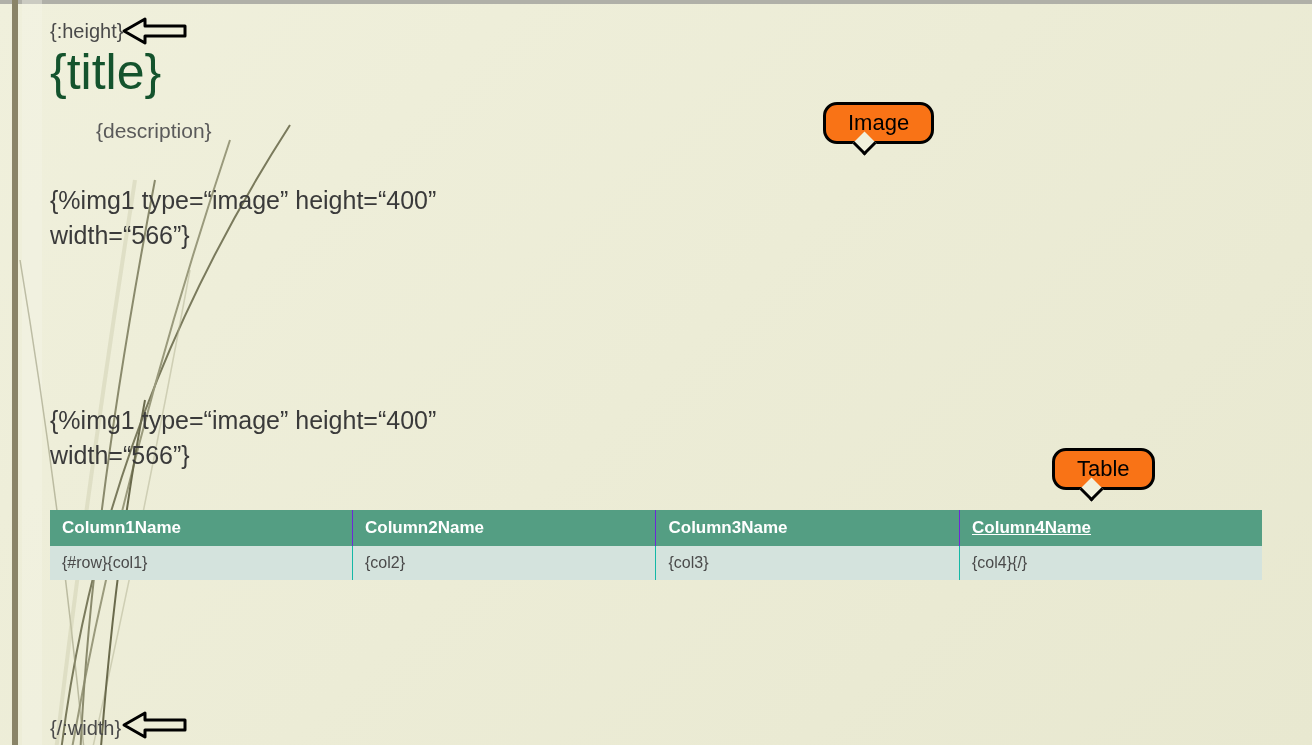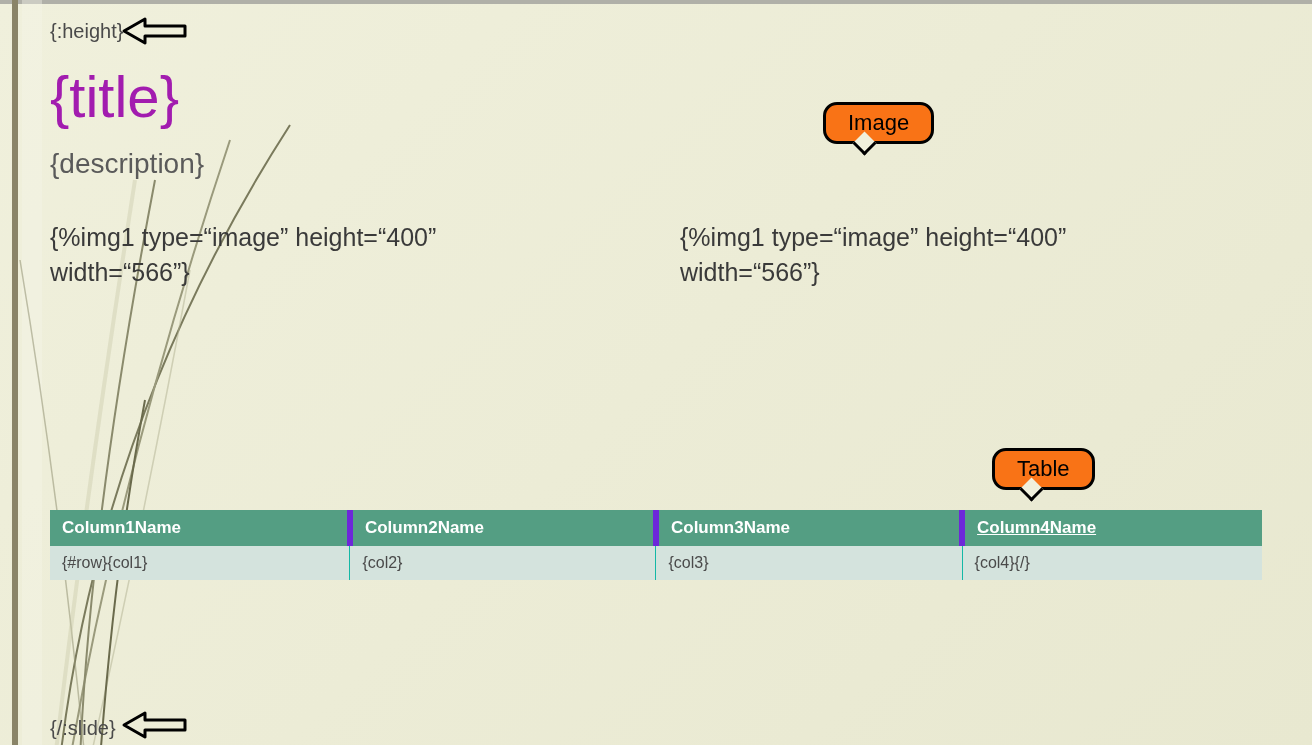--- a/index.html
+++ b/index.html
@@ -52,35 +52,36 @@
   }
   .slide-close {
     position: absolute;
     bottom: 5px;
     left: 50px;
     font-size: 20px;
     color: #4a4a4a;
     font-weight: 300;
   }
   .title {
-    font-size: 58px;
-    color: #a21caf;
-    font-weight: 300;
-    margin-top: 20px;
+    font-size: 50px;
+    color: #14532d;
+    font-weight: 300;
   }
   .description {
-    font-size: 28px;
+    font-size: 21px;
     color: #5a5a5a;
     font-weight: 300;
     margin-top: 18px;
+    margin-left: 46px;
   }
   .img-row {
     display: flex;
     margin-top: 40px;
     gap: 150px;
+    flex-direction: column;
   }
   .img-placeholder {
     font-size: 25px;
     color: #3a3a3a;
     font-weight: 300;
     line-height: 1.4;
     max-width: 480px;
   }
   .table-wrap {
     position: absolute;
@@ -93,21 +94,21 @@
     border-collapse: collapse;
     font-family: "Segoe UI", Arial, sans-serif;
   }
   thead th {
     background: #549e83;
     color: #ffffff;
     text-align: left;
     padding: 8px 12px;
     font-weight: 600;
     font-size: 17px;
-    border-right: 6px solid #6d28d9;
+    border-right: 1px solid #6d28d9;
   }
   thead th:last-child { border-right: none; text-decoration: underline; }
   tbody td {
     background: #d4e3dd;
     color: #4a4a4a;
     padding: 8px 12px;
     font-size: 16px;
     border-right: 1px solid #14b8a6;
   }
   tbody td:last-child { border-right: none; }
@@ -128,21 +129,21 @@
     bottom: -11px;
     left: 30px;
     width: 14px;
     height: 14px;
     border-left: 3px solid #000;
     border-bottom: 3px solid #000;
     background: #f0f0dc;
     transform: rotate(-45deg);
   }
   .callout-image { top: 102px; left: 823px; }
-  .callout-table { top: 448px; left: 992px; }
+  .callout-table { top: 448px; left: 1052px; }
   .callout-table::after { left: 28px; }
 
   
   .arrow {
     position: absolute;
   }
   .arrow-top { top: 16px; left: 120px; }
   .arrow-bottom { bottom: 5px; left: 120px; }
 </style>
 </head>
@@ -187,21 +188,21 @@
         <tr>
           <td>{#row}{col1}</td>
           <td>{col2}</td>
           <td>{col3}</td>
           <td>{col4}{/}</td>
         </tr>
       </tbody>
     </table>
   </div>
 
-  <div class="slide-close">{/:slide}</div>
+  <div class="slide-close">{/:width}</div>
 </div>
 
 <div class="callout callout-image">Image</div>
 <div class="callout callout-table">Table</div>
 
 <svg class="arrow arrow-top" width="70" height="30">
   <path d="M 65 10 L 25 10 L 25 3 L 4 15 L 25 27 L 25 20 L 65 20 Z" fill="none" stroke="#000" stroke-width="3" stroke-linejoin="round"></path>
 </svg>
 <svg class="arrow arrow-bottom" width="70" height="30">
   <path d="M 65 10 L 25 10 L 25 3 L 4 15 L 25 27 L 25 20 L 65 20 Z" fill="none" stroke="#000" stroke-width="3" stroke-linejoin="round"></path>

